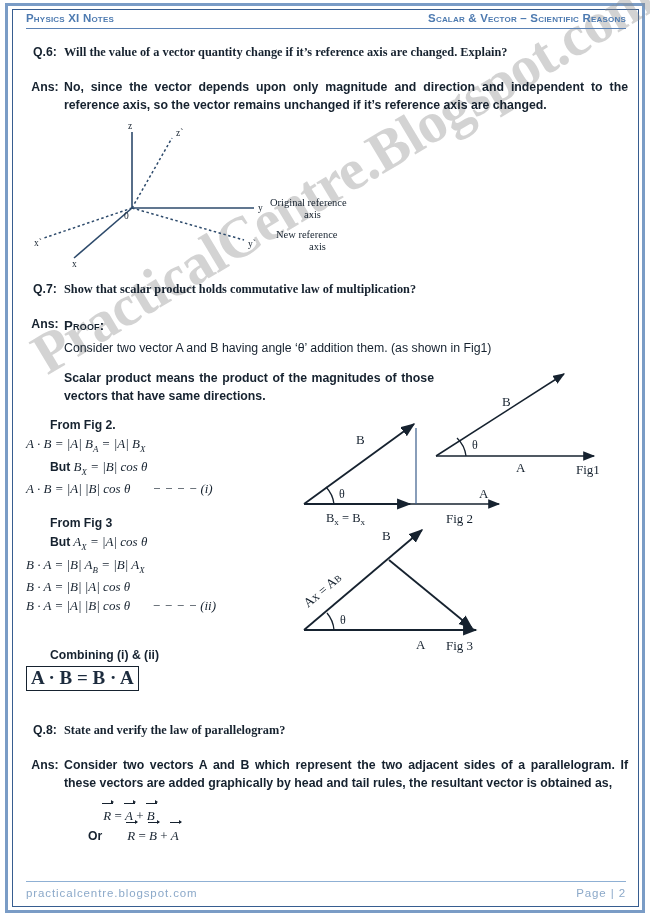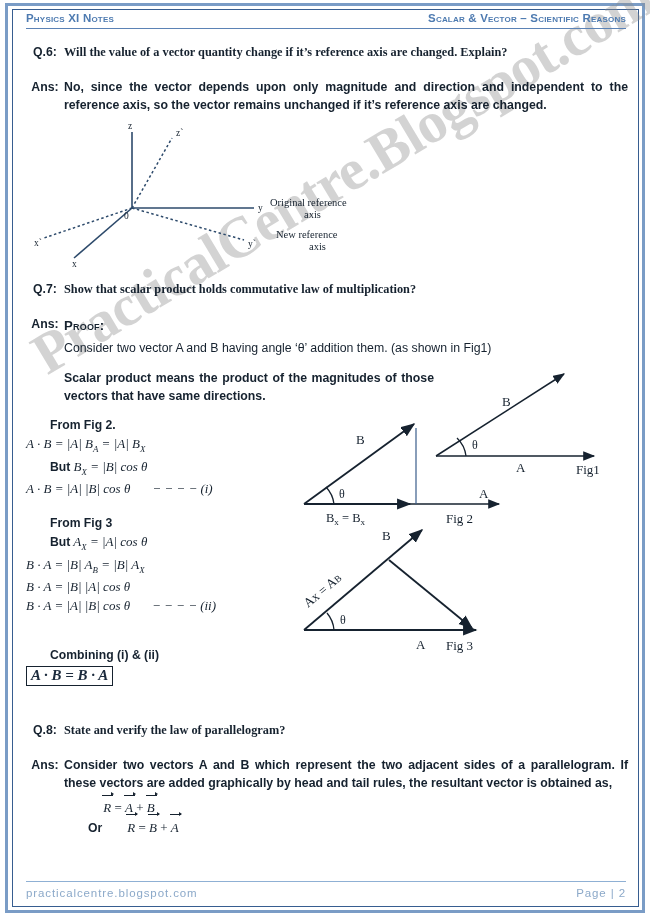--- a/index.html
+++ b/index.html
@@ -137,22 +137,21 @@
     font-weight: bold;
     font-size: 12.2px;
     padding-left: 24px;
   }
   .boxed {
     display: inline-block;
     border: 1.3px solid #16222f;
     padding: 0px 4px 1px 4px;
     font-family: "Liberation Serif", serif;
     font-weight: bold;
-    font-style: italic;
-    font-size: 15px;
+    font-size: 19px;
     margin-top: 2px;
   }
   .vec {
     position: relative;
     display: inline-block;
   }
   .vec::after {
     content: "";
     position: absolute;
     left: -1px; right: -2px;
@@ -353,21 +352,21 @@
     <div class="qa-row">
       <div class="qa-label">Q.8:</div>
       <div class="qa-body q-text">State and verify the law of parallelogram?</div>
     </div>
     <div class="spacer-md"></div>
     <div class="qa-row">
       <div class="qa-label">Ans:</div>
       <div class="qa-body a-text">Consider two vectors A and B which represent the two adjacent sides of a parallelogram. If these vectors are added graphically by head and tail rules, the resultant vector is obtained as,</div>
     </div>
 
-    <div style="margin-top:6px; margin-left:38px;">
+    <div style="margin-top:14px; margin-left:38px;">
       <div class="math">
         <span style="display:inline-block;width:36px"></span>
         <span class="vec">R</span>
         <span class="up">=</span>
         <span class="vec">A</span>
         <span class="up">+</span>
         <span class="vec">B</span>
       </div>
       <div class="math">
         <span class="fig-lead" style="display:inline-block;width:36px">Or</span>

